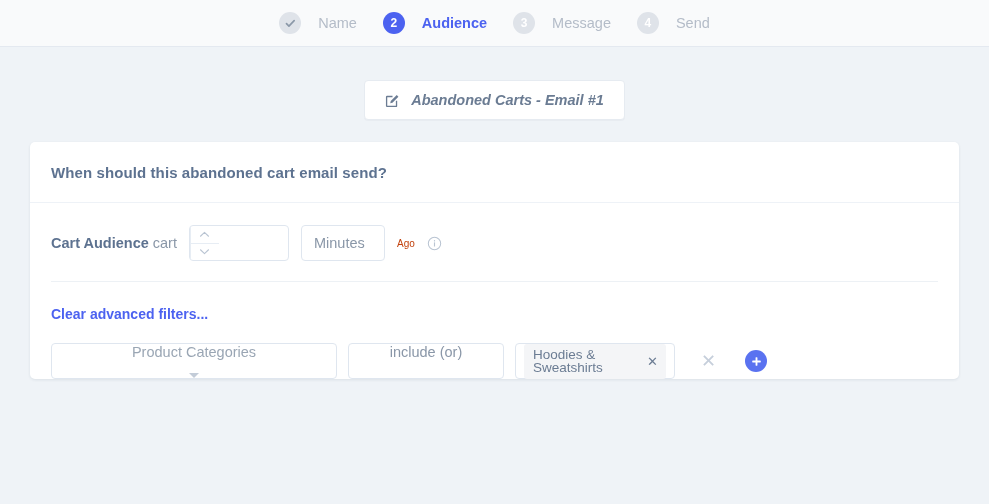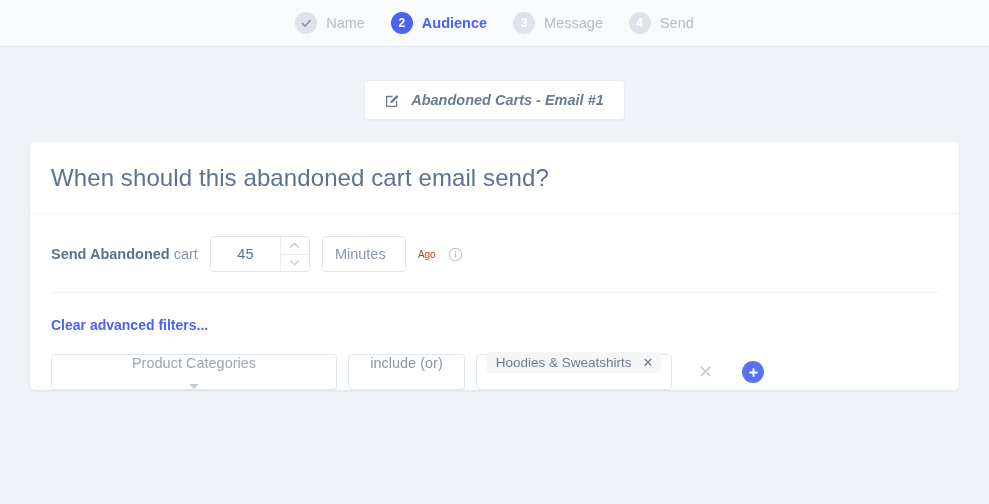--- a/index.html
+++ b/index.html
@@ -17,21 +17,21 @@
   
   .stepbar {
     height: 47px;
     background: #f9fafb;
     border-bottom: 1px solid #e4e9f0;
     display: flex;
     align-items: center;
     justify-content: center;
     gap: 26px;
   }
-  .step { display: flex; align-items: center; gap: 9px; }
+  .step { display: flex; align-items: center; gap: 17px; }
   .step-bubble {
     width: 22px; height: 22px;
     border-radius: 50%;
     background: #dfe3e9;
     color: #ffffff;
     font-size: 12px;
     font-weight: bold;
     display: flex; align-items: center; justify-content: center;
     line-height: 1;
   }
@@ -72,22 +72,22 @@
     border-radius: 5px;
     box-shadow: 0 1px 3px rgba(20,40,70,.09);
     overflow: hidden;
   }
   .card-header {
     padding: 22px 21px 21px 21px;
     border-bottom: 1px solid #eef2f7;
   }
   .card-header h1 {
     margin: 0;
-    font-size: 24px;
-    font-weight: normal;
+    font-size: 15px;
+    font-weight: bold;
     color: #5d7290;
     letter-spacing: .1px;
   }
   .card-body { padding: 22px 21px 0 21px; }
 
   
   .timing-row {
     display: flex; align-items: center; gap: 12px;
     padding-bottom: 20px;
   }
@@ -160,25 +160,25 @@
     border: 1px solid #dfe6ef;
     border-radius: 4px;
     background: #fff;
     display: flex; align-items: center; justify-content: space-between;
     padding: 0 12px;
     font-size: 14.5px;
     color: #9aa6b4;
     flex-direction: column;
   }
   .fld-category { width: 286px; }
-  .fld-operator { width: 117px; color:#8a97a8;gap:32px; }
+  .fld-operator { width: 156px; color:#8a97a8;gap:32px; }
   .fld-values {
-    width: 196px;
+    width: 160px;
     padding: 16px 8px;
-    justify-content: flex-end;
+    justify-content: center;
   }
   .caret-solid { width:0; height:0; border-left:5px solid transparent; border-right:5px solid transparent; border-top:5px solid #c3ccd8; }
   .chip {
     display: inline-flex; align-items: center; gap: 11px;
     background: #f4f5f7;
     border-radius: 3px;
     padding: 4px 8px 4px 9px;
     font-size: 13.5px;
     color: #6b7c93;
     line-height: 1;
@@ -264,26 +264,25 @@
 <div class="card">
 
   <div class="card-header">
     <h1>When should this abandoned cart email send?</h1>
   </div>
 
   <div class="card-body">
 
     <div class="timing-row">
       <span class="timing-label">
-        <b>Send Abandoned</b>
+        <b>Cart Audience</b>
         <span>cart</span>
       </span>
 
       <div class="number-field">
-        <input class="number-value" type="text" value="45" style="">
         <div class="stepper">
           <div>
             <svg width="11" height="7" viewBox="0 0 12 8" aria-hidden="true">
               <path d="M1.4 6 L6 1.6 L10.6 6" fill="none" stroke="#b9c4d2" stroke-width="1.2" stroke-linecap="round" stroke-linejoin="round"></path>
             </svg>
           </div>
           <div>
             <svg width="11" height="7" viewBox="0 0 12 8" aria-hidden="true">
               <path d="M1.4 2 L6 6.4 L10.6 2" fill="none" stroke="#b9c4d2" stroke-width="1.2" stroke-linecap="round" stroke-linejoin="round"></path>
             </svg>

